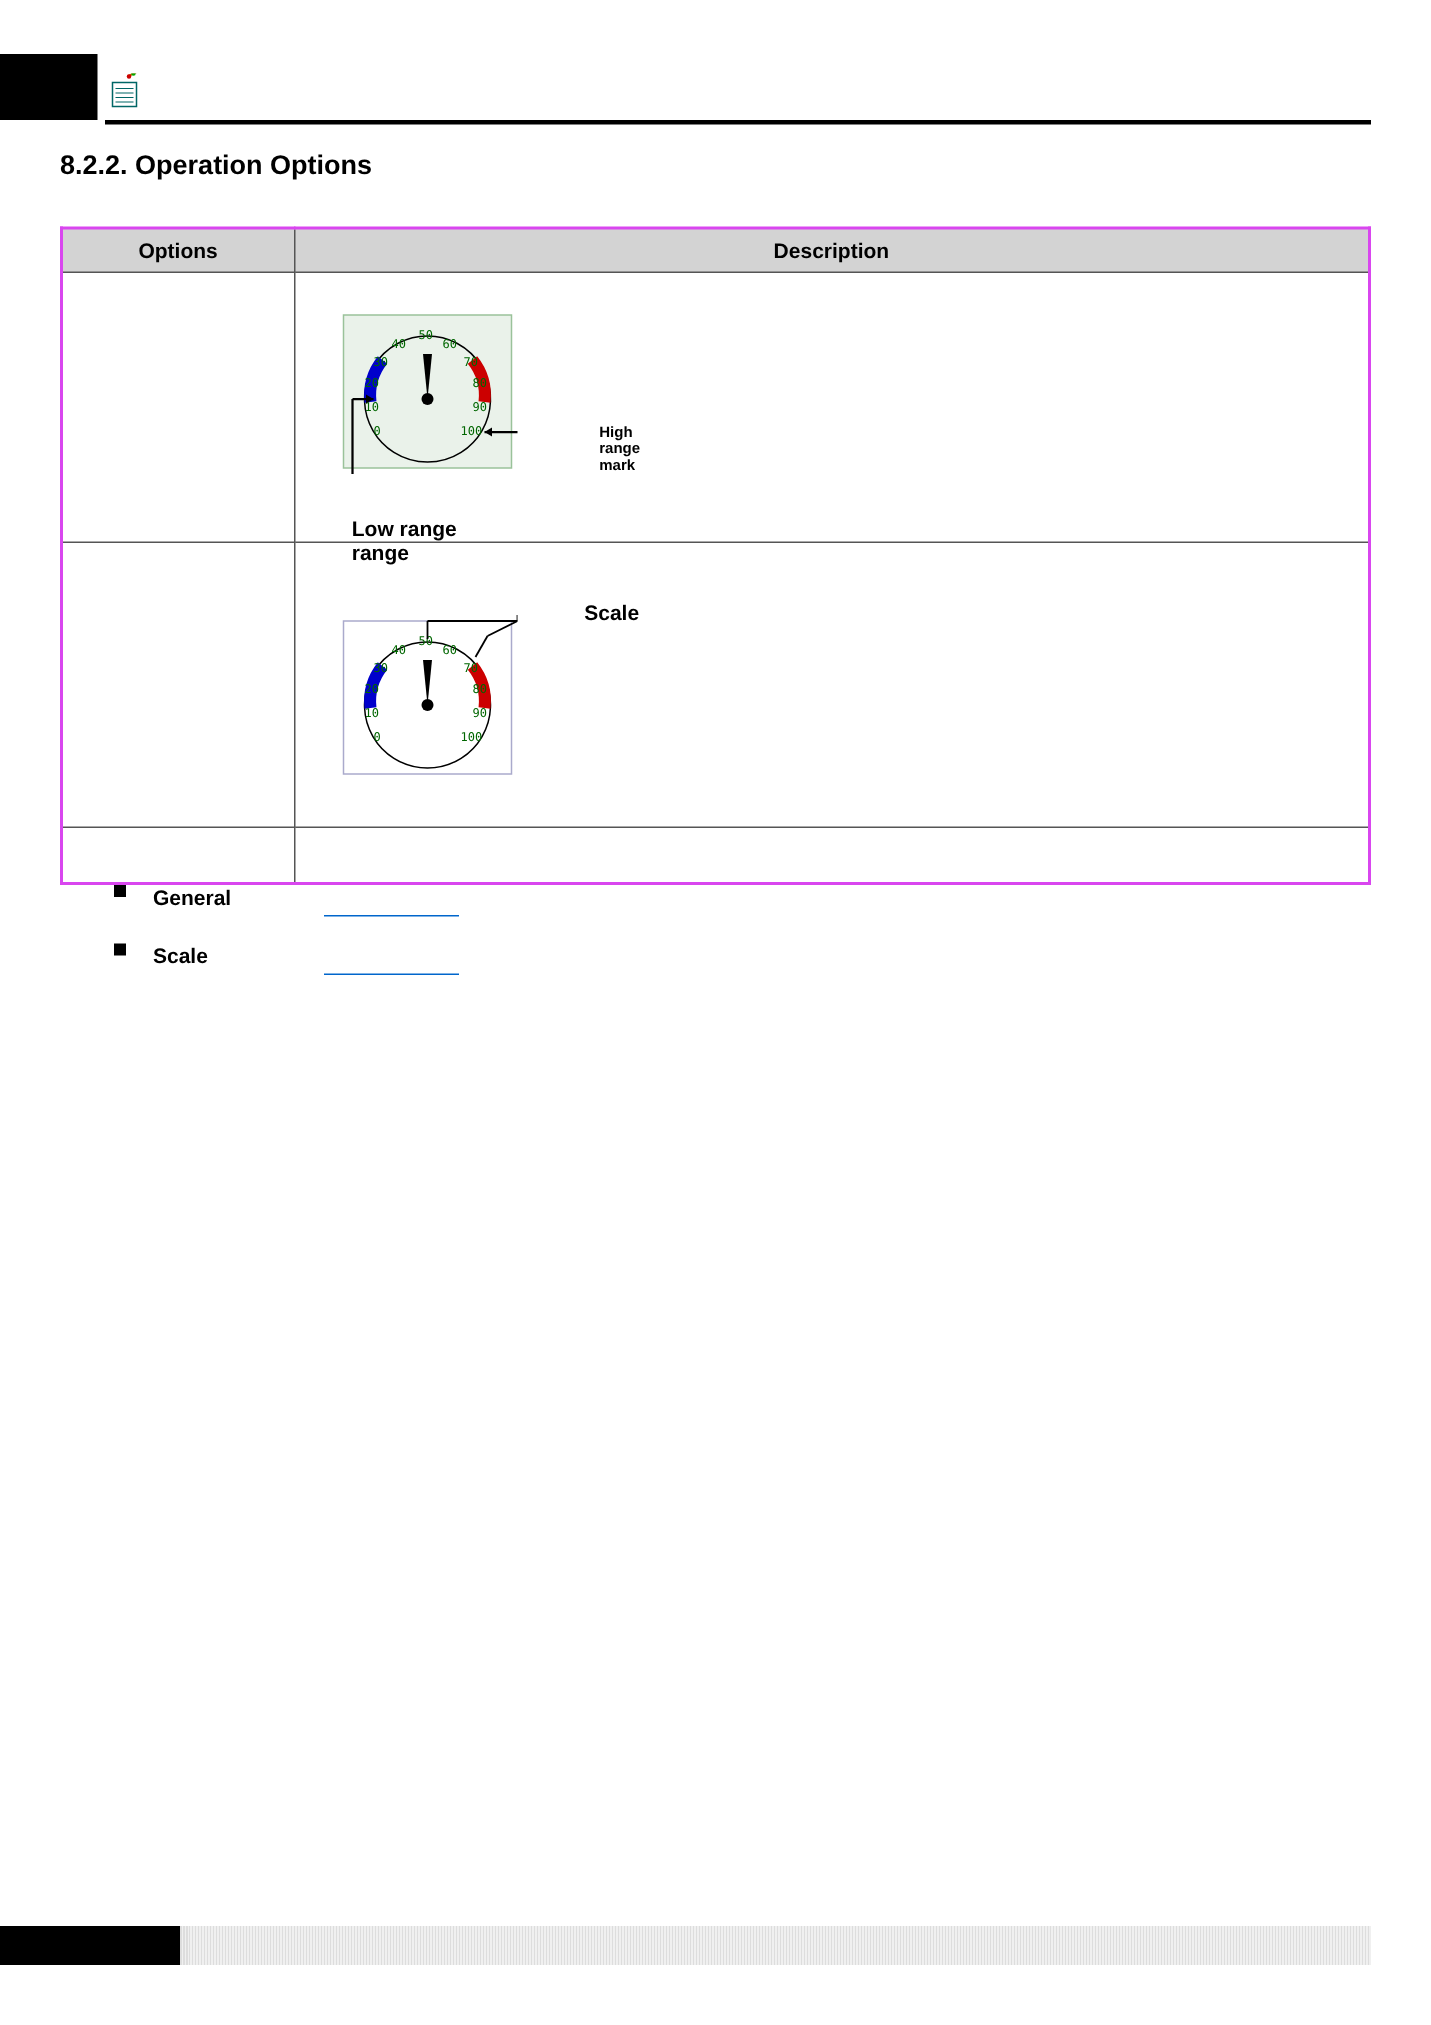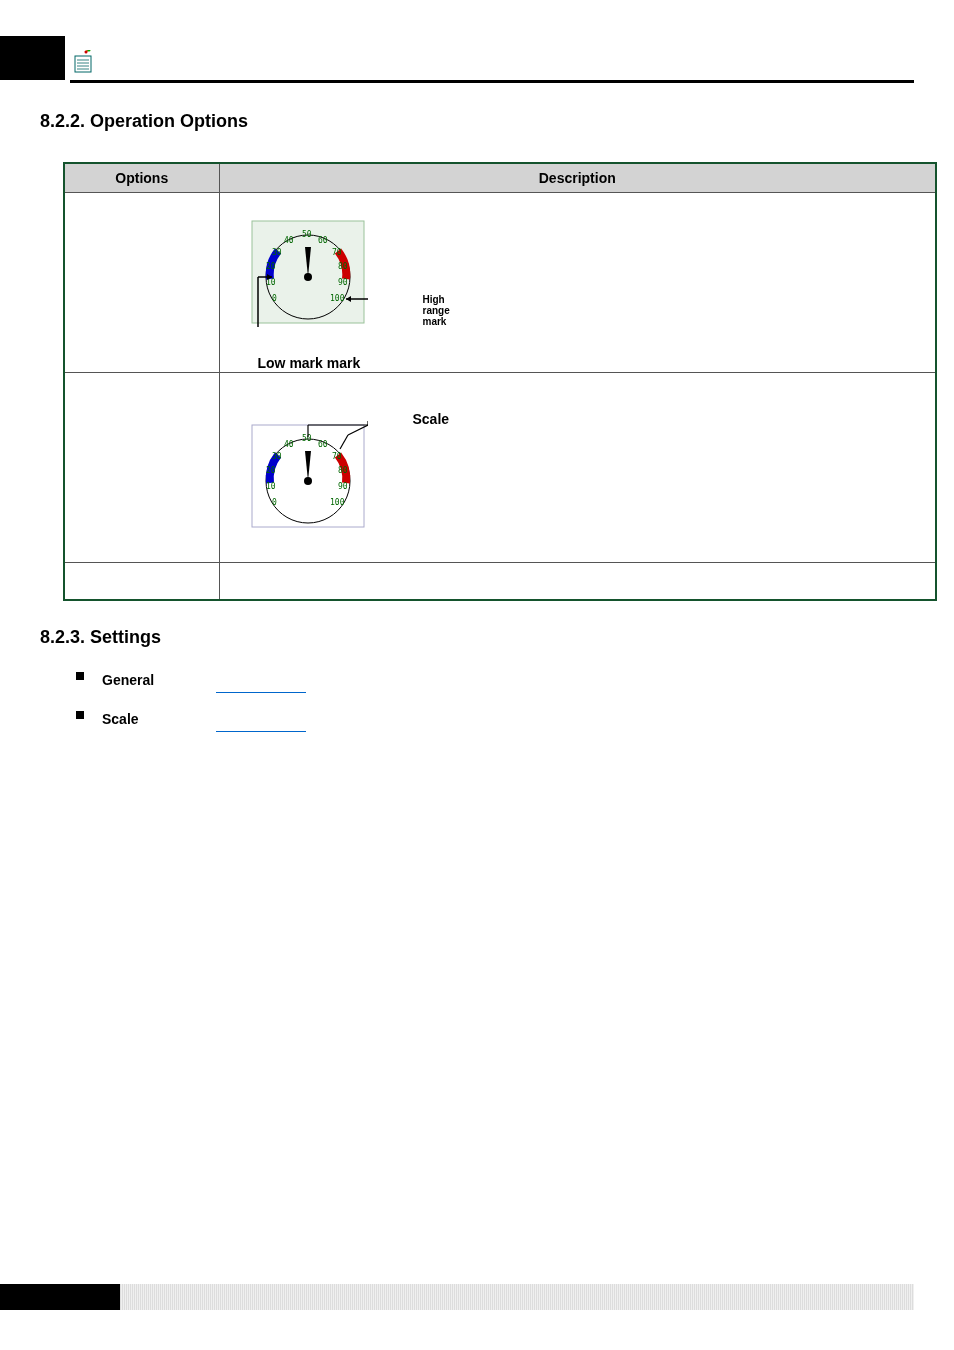--- a/index.html
+++ b/index.html
@@ -30,28 +30,27 @@
       margin-left: 70px;
       margin-right: 40px;
       margin-top: 0;
     }
     .content {
       padding: 0 40px 0 40px;
     }
     .section-heading {
       font-size: 18px;
       font-weight: bold;
-      margin-top: 28px;
+      margin-top: 17px;
       margin-bottom: 30px;
     }
     .options-table {
       width: 100%;
       border-collapse: collapse;
-      border: 2px solid #14532d;
-      margin-left: 23px;
+      border: 2px solid #d946ef;
     }
     .options-table th {
       background: #d3d3d3;
       border: 1px solid #555;
       padding: 6px 10px;
       font-size: 14px;
       font-weight: bold;
       text-align: center;
     }
     .options-table td {
@@ -228,21 +227,21 @@
               <circle cx="60" cy="60" r="4" fill="#000"></circle>
 
               <line x1="24" y1="60" x2="10" y2="60" stroke="#000" stroke-width="1.5"></line>
               <polygon points="24,60 19,57 19,63" fill="#000"></polygon>
               <line x1="10" y1="60" x2="10" y2="124" stroke="#000" stroke-width="1.5"></line>
 
               <line x1="98" y1="82" x2="160" y2="82" stroke="#000" stroke-width="1.5"></line>
               <polygon points="98,82 103,79 103,85" fill="#000"></polygon>
             </svg>
             <div class="annotation-high">High range mark</div>
-            <div class="annotation-low">Low mark mark</div>
+            <div class="annotation-low">Low range range</div>
           </div>
         </td>
       </tr>
       <tr>
         <td></td>
         <td class="gauge-cell-2">
           <div class="gauge-wrap" style="margin-top:30px; margin-left:10px;">
             <svg width="120" height="110" viewBox="0 0 120 110">
               <rect x="4" y="4" width="112" height="102" fill="#fff" stroke="#aac" stroke-width="1"></rect>
               <path d="M 60 18 A 42 42 0 1 0 60.01 18" fill="none" stroke="#000" stroke-width="1"></path>
@@ -277,24 +276,20 @@
           </div>
         </td>
       </tr>
       <tr>
         <td class="empty-cell"></td>
         <td class="empty-cell"></td>
       </tr>
     </tbody>
   </table>
 
-  <h2 class="sub-heading">
-    <span>8.2.3.</span>
-    <span>Settings</span>
-  </h2>
 
   <div class="settings-list">
     <div>
       <div class="settings-item">
         <span class="bullet"></span>
         <span class="settings-label">General</span>
       </div>
       <div class="link-line"></div>
     </div>
     <div>

